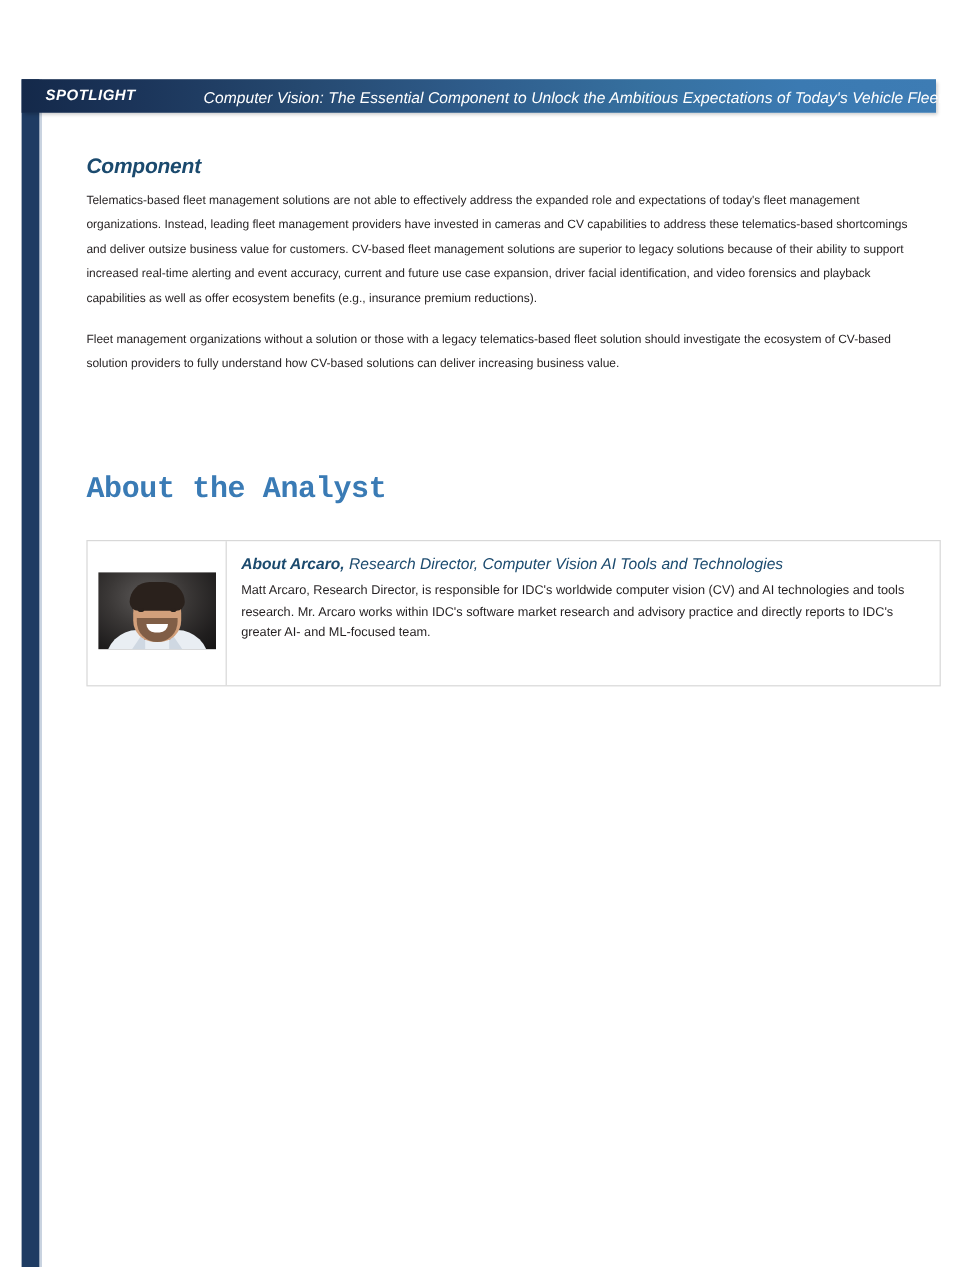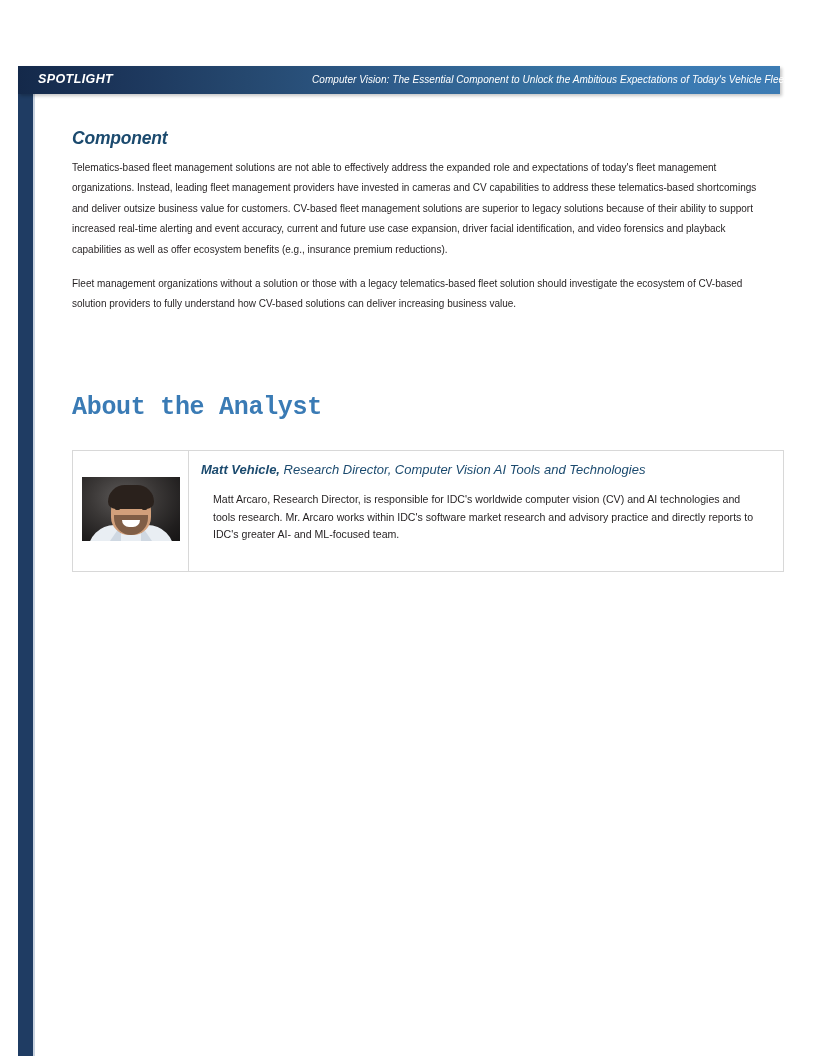--- a/index.html
+++ b/index.html
@@ -66,21 +66,21 @@
     font-size: 12.5px;
     font-weight: bold;
     font-style: italic;
     letter-spacing: 0.4px;
     color: #ffffff;
   }
   .header-doctitle {
     position: absolute;
     right: 24px;
     top: 74px;
-    font-size: 10px;
+    font-size: 13px;
     font-style: italic;
     color: #ffffff;
     white-space: nowrap;
     letter-spacing: 0.05px;
   }
 
   
   .content {
     position: absolute;
     left: 72px;
@@ -242,21 +242,21 @@
     font-size: 13px;
     font-style: italic;
     color: #1b4a6e;
     margin: 0 0 5px 0;
     line-height: 18px;
   }
   .bio-name-line .strong {
     font-weight: bold;
   }
   .bio-desc {
-    margin: 12px;
+    margin: 0;
     font-size: 10.6px;
     line-height: 17.6px;
     color: #231f20;
   }
 
   
   .footer {
     position: absolute;
     left: 0;
     top: 1000px;
@@ -294,21 +294,21 @@
         <div class="face"></div>
         <div class="hair"></div>
         <div class="beard"></div>
         <div class="eye-l"></div>
         <div class="eye-r"></div>
         <div class="smile"></div>
       </div>
     </div>
     <div class="bio-text-cell">
       <div class="bio-name-line">
-        <span class="strong">Matt Vehicle,</span><span> Research Director, Computer Vision AI Tools and Technologies</span>
+        <span class="strong">About Arcaro,</span><span> Research Director, Computer Vision AI Tools and Technologies</span>
       </div>
       <p class="bio-desc">Matt Arcaro, Research Director, is responsible for IDC's worldwide computer vision (CV) and AI technologies and tools research. Mr. Arcaro works within IDC's software market research and advisory practice and directly reports to IDC's greater AI- and ML-focused team.</p>
     </div>
   </div>
 
   <div class="footer">
     
     
     
   </div>

